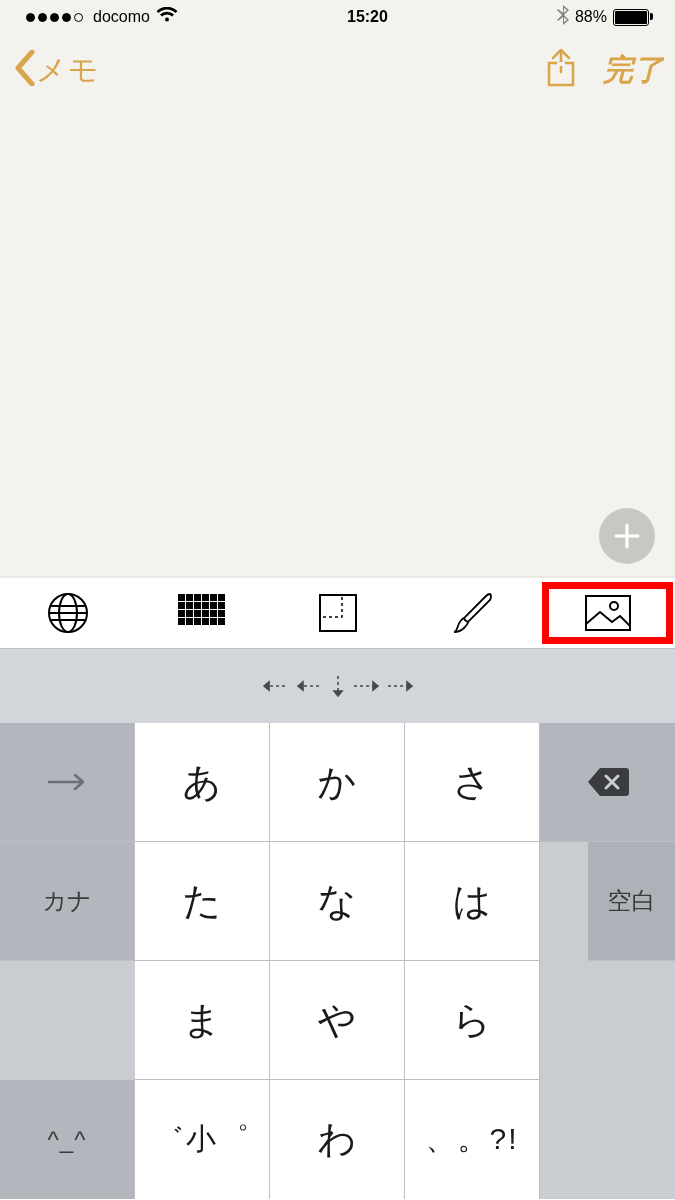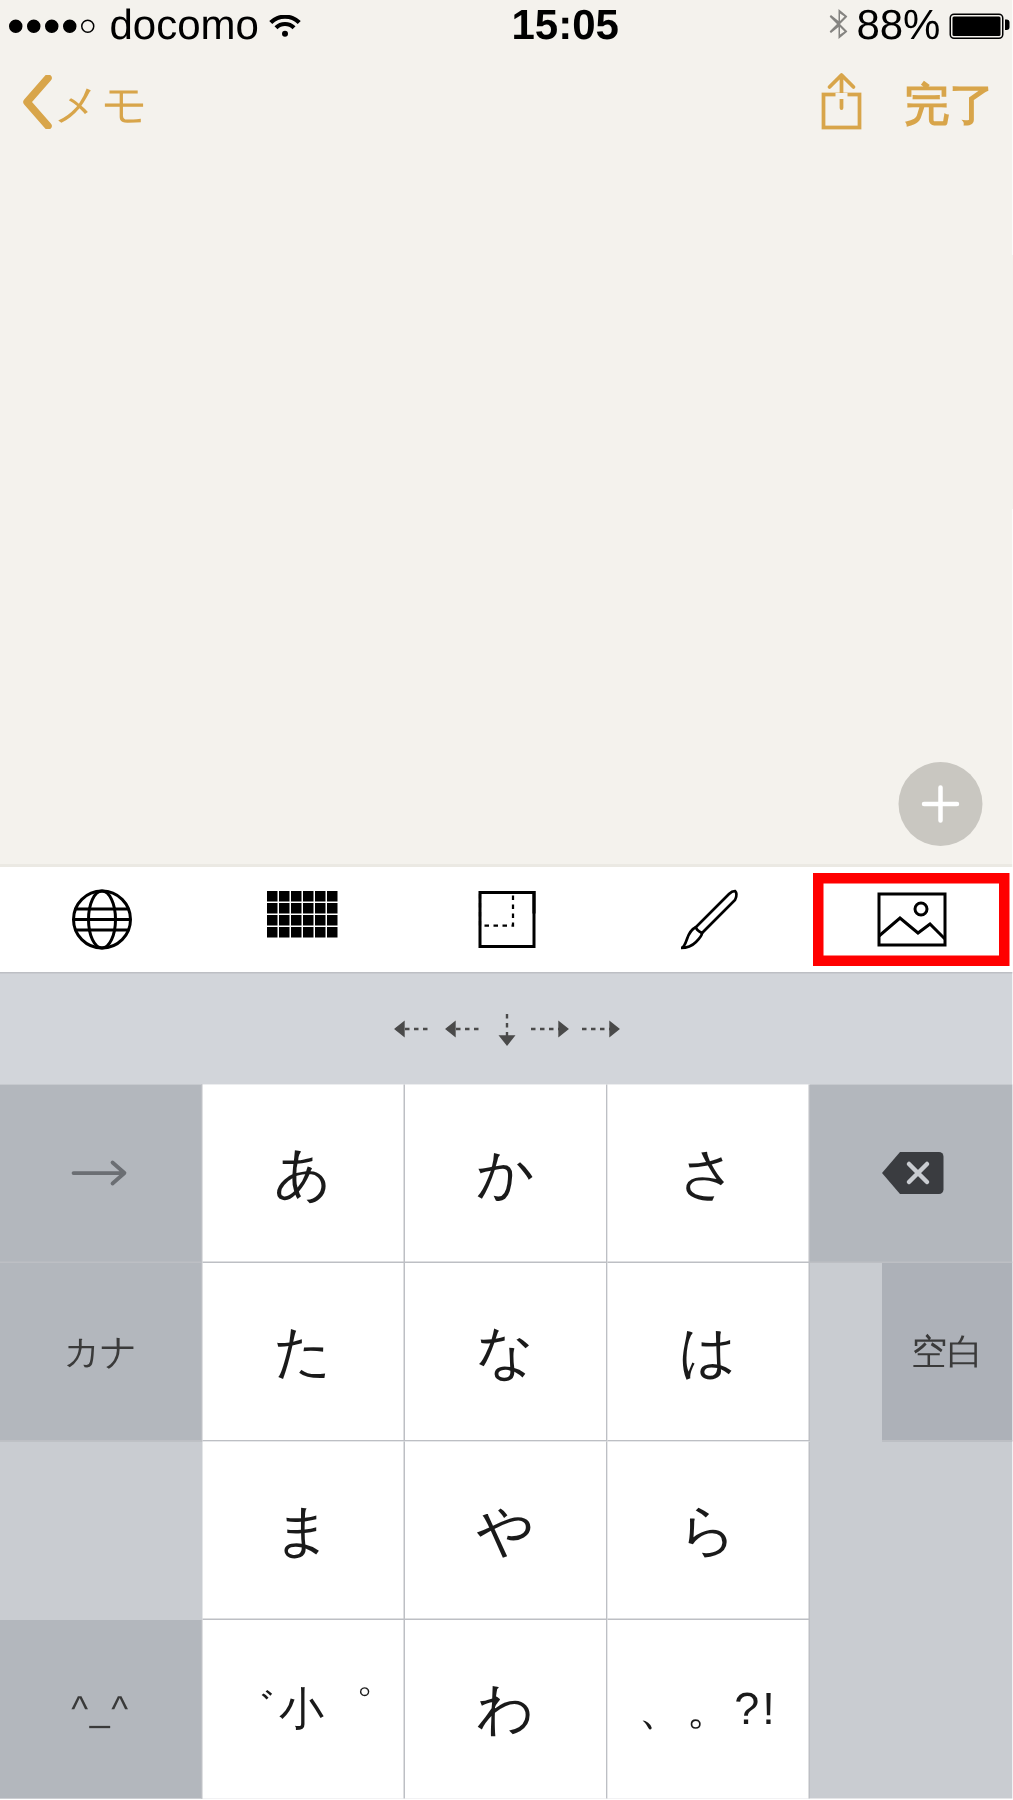--- a/index.html
+++ b/index.html
@@ -17,38 +17,38 @@
   }
   html,body{margin:0;padding:0;}
   body{
     width:675px;height:1200px;
     font-family:-apple-system,"Helvetica Neue",Arial,sans-serif;
     background:#fff;color:#000;position:relative;overflow:hidden;
   }
 
   
   .status{height:34px;display:flex;align-items:center;justify-content:space-between;
-    padding:0 6px;font-size:28px;background:var(--paper);}
+    padding:0 26px;font-size:16px;background:var(--paper);}
   .status .left,.status .right{display:flex;align-items:center;gap:6px;}
   .dots{display:flex;gap:3px;align-items:center;margin-right:4px;}
   .dot{width:9px;height:9px;border-radius:50%;border:1.2px solid #000;box-sizing:border-box;}
   .dot.fill{background:#000;}
   .wifi{display:inline-block;}
   .bt{opacity:.45;}
   .batt{display:inline-flex;align-items:center;}
   .batt-body{width:34px;height:15px;border:1.5px solid #000;border-radius:3px;position:relative;}
   .batt-body::after{content:"";position:absolute;right:-5px;top:3px;width:3px;height:7px;background:#000;border-radius:0 2px 2px 0;}
   .batt-fill{position:absolute;left:1px;top:1px;bottom:1px;right:1px;background:#000;border-radius:1px;}
   .time{font-weight:600;}
 
   
   .nav{height:72px;display:flex;align-items:center;justify-content:space-between;
     padding:0 12px;background:var(--paper);}
   .nav-left{display:flex;align-items:center;gap:0px;color:var(--gold);}
-  .nav-right{display:flex;align-items:center;gap:26px;}
+  .nav-right{display:flex;align-items:center;gap:26px;font-style:italic;}
   .chev{display:inline-block;}
   .back-label{font-size:30px;letter-spacing:1px;}
   .share{color:var(--gold);}
   .done{color:var(--gold);font-size:30px;font-weight:700;}
 
   
   .note-body{position:relative;height:472px;background:var(--paper);}
   .note-body::after{content:"";position:absolute;left:0;right:0;bottom:0;height:2px;background:#d7d4cc;opacity:.3;}
   .fab{position:absolute;right:20px;bottom:14px;width:56px;height:56px;border-radius:50%;
     background:#c9c7c1;display:flex;align-items:center;justify-content:center;}
@@ -100,21 +100,21 @@
         <span class="dot fill"></span>
         <span class="dot"></span>
     </span>
     <span>docomo</span>
     <span class="wifi">
       <svg width="22" height="16" viewBox="0 0 22 16">
           <path d="M11 14.5a2 2 0 100-4 2 2 0 000 4zM4 7.5a10 10 0 0114 0l-2 2a7 7 0 00-10 0zM0.5 4a15 15 0 0121 0l-2 2a12 12 0 00-17 0z" fill="#000"></path>
         </svg>
     </span>
   </div>
-  <div class="time">15:05</div>
+  <div class="time">15:20</div>
   <div class="right">
     <span class="bt">
       <svg width="12" height="20" viewBox="0 0 12 20">
           <path d="M6 0v8L1 4 0 5l5 5-5 5 1 1 5-4v8l6-5-5-5 5-5-6-5zM7 3l3 2-3 3V3zm0 9l3 3-3 2v-5z" fill="#000"></path>
         </svg>
     </span>
     <span>88%</span>
     <span class="batt">
       <span class="batt-body">
           <span class="batt-fill"></span>

